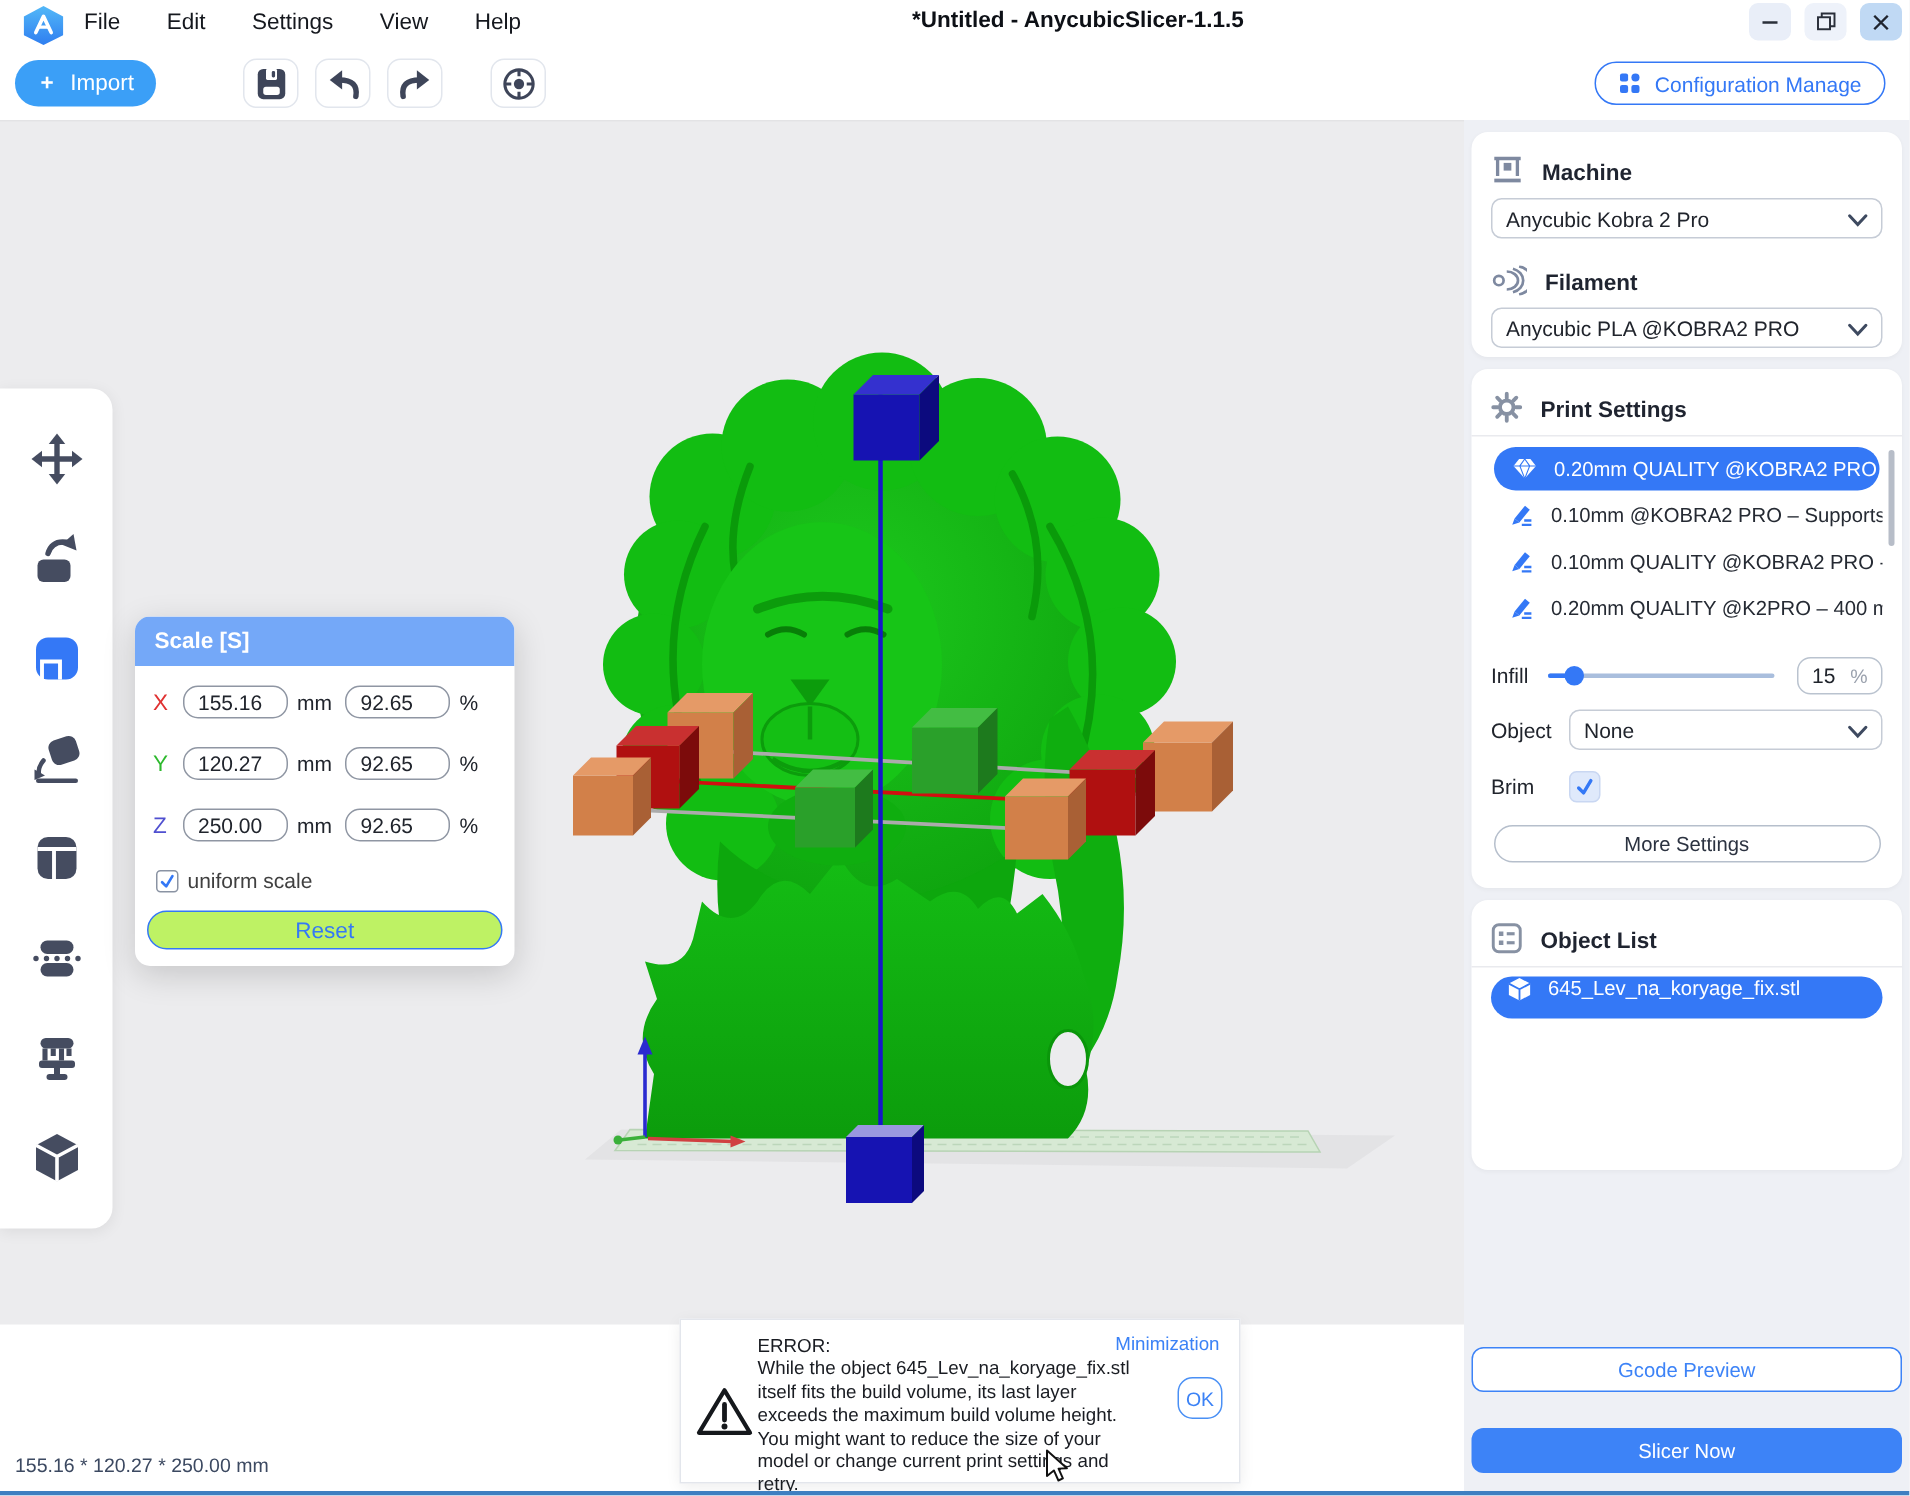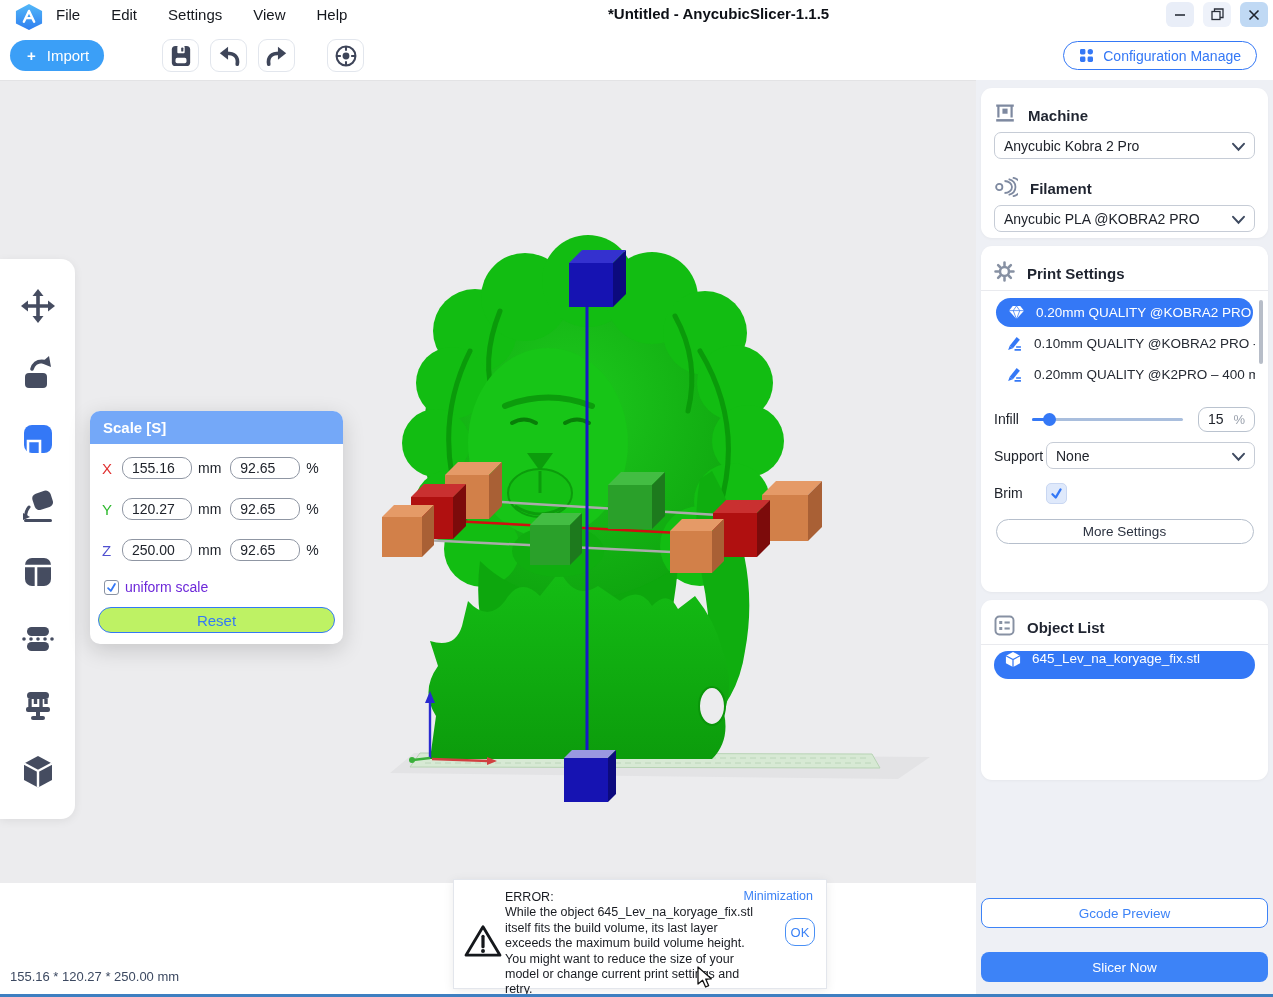--- a/index.html
+++ b/index.html
@@ -34,21 +34,21 @@
   .scale-head { height:33px; background:#74a8f8; color:#fff; font-weight:bold; font-size:15px; display:flex; align-items:center; padding-left:13px; }
   .scale-body { padding:12px 12px 0 12px; }
   .scale-row { display:flex; align-items:center; height:24px; margin-bottom:17px; }
   .axis-letter { width:20px; font-size:15px; }
   .axis-x { color:#e03131; } .axis-y { color:#2db92d; } .axis-z { color:#5050d0; }
   .scale-input { width:70px; height:22px; border:1.2px solid #8f96a3; border-radius:10px; font-size:14px; font-family:"Liberation Sans",sans-serif; padding:0 9px; color:#20242c; outline:none; }
   .unit { font-size:14px; color:#20242c; margin:0 9px 0 6px; }
   .unit.last { margin-right:0; }
   .uniform-row { display:flex; align-items:center; gap:6px; margin:2px 0 0 2px; }
   .small-check { width:15px; height:15px; border:1.3px solid #8a93a3; border-radius:3px; background:#fff; display:flex; align-items:center; justify-content:center; }
-  .uniform-label { font-size:14px; color:#6d28d9; }
+  .uniform-label { font-size:14px; color:#404040; }
   .reset-btn { position:absolute; left:8px; bottom:11px; width:237px; height:26px; border-radius:13px; border:1.5px solid #3478f6; background:#bef264; color:#3478f6; font-size:15px; display:flex; align-items:center; justify-content:center; }
 
   
   .error-dialog { position:absolute; left:453px; top:798px; width:374px; height:110px; background:#fff; border:1px solid #e3e6ec; box-shadow:0 2px 10px rgba(0,0,0,.08); z-index:9; }
   .warn-icon { position:absolute; left:10px; top:44px; }
   .err-text { position:absolute; left:51px; top:10px; width:262px; font-size:12.5px; line-height:15.4px; color:#191c22; }
   .minimize-link { position:absolute; right:13px; top:9px; font-size:12.5px; color:#3b82f6; }
   .ok-btn { position:absolute; right:11px; top:38px; width:30px; height:28px; border-radius:10px; border:1.5px solid #4a90f5; color:#3b82f6; font-size:13px; display:flex; align-items:center; justify-content:center; background:#fff; }
 
   .status-dims { position:absolute; left:10px; top:888px; font-size:13px; color:#3c4961; z-index:4; }
@@ -486,20 +486,30 @@
         <span>0.20mm QUALITY @KOBRA2 PRO</span>
       </div>
       <div class="profile-item">
         <span class="picon">
           <svg width="16" height="15" viewBox="0 0 30 28">
               <polygon points="20,2 26,7 13,23 7,18" fill="#3478f6"></polygon>
               <polygon points="7,18 13,23 4,26" fill="#3478f6"></polygon>
               <path d="M16 26 H28 M19 20.5 H28" stroke="#3478f6" stroke-width="3"></path>
             </svg>
         </span>
+        <span>0.10mm @KOBRA2 PRO – Supports</span>
+      </div>
+      <div class="profile-item">
+        <span class="picon">
+          <svg width="16" height="15" viewBox="0 0 30 28">
+              <polygon points="20,2 26,7 13,23 7,18" fill="#3478f6"></polygon>
+              <polygon points="7,18 13,23 4,26" fill="#3478f6"></polygon>
+              <path d="M16 26 H28 M19 20.5 H28" stroke="#3478f6" stroke-width="3"></path>
+            </svg>
+        </span>
         <span>0.10mm QUALITY @KOBRA2 PRO -Big</span>
       </div>
       <div class="profile-item">
         <span class="picon">
           <svg width="16" height="15" viewBox="0 0 30 28">
               <polygon points="20,2 26,7 13,23 7,18" fill="#3478f6"></polygon>
               <polygon points="7,18 13,23 4,26" fill="#3478f6"></polygon>
               <path d="M16 26 H28 M19 20.5 H28" stroke="#3478f6" stroke-width="3"></path>
             </svg>
         </span>
@@ -512,21 +522,21 @@
       <div class="slider">
         <div class="slider-fill"></div>
         <div class="slider-handle"></div>
       </div>
       <div class="infill-box">
         <span class="infill-val">15</span>
         <span class="infill-unit">%</span>
       </div>
     </div>
     <div class="support-row">
-      <span class="row-label">Support</span>
+      <span class="row-label">Object</span>
       <div class="select">
         <span>None</span>
         <svg class="chev" width="15" height="10" viewBox="0 0 16 11">
             <path d="M2 2 L8 8.5 L14 2" fill="none" stroke="#3e4a60" stroke-width="2.2" stroke-linecap="round"></path>
           </svg>
       </div>
     </div>
     <div class="brim-row">
       <span class="row-label">Brim</span>
       <span class="big-check">

